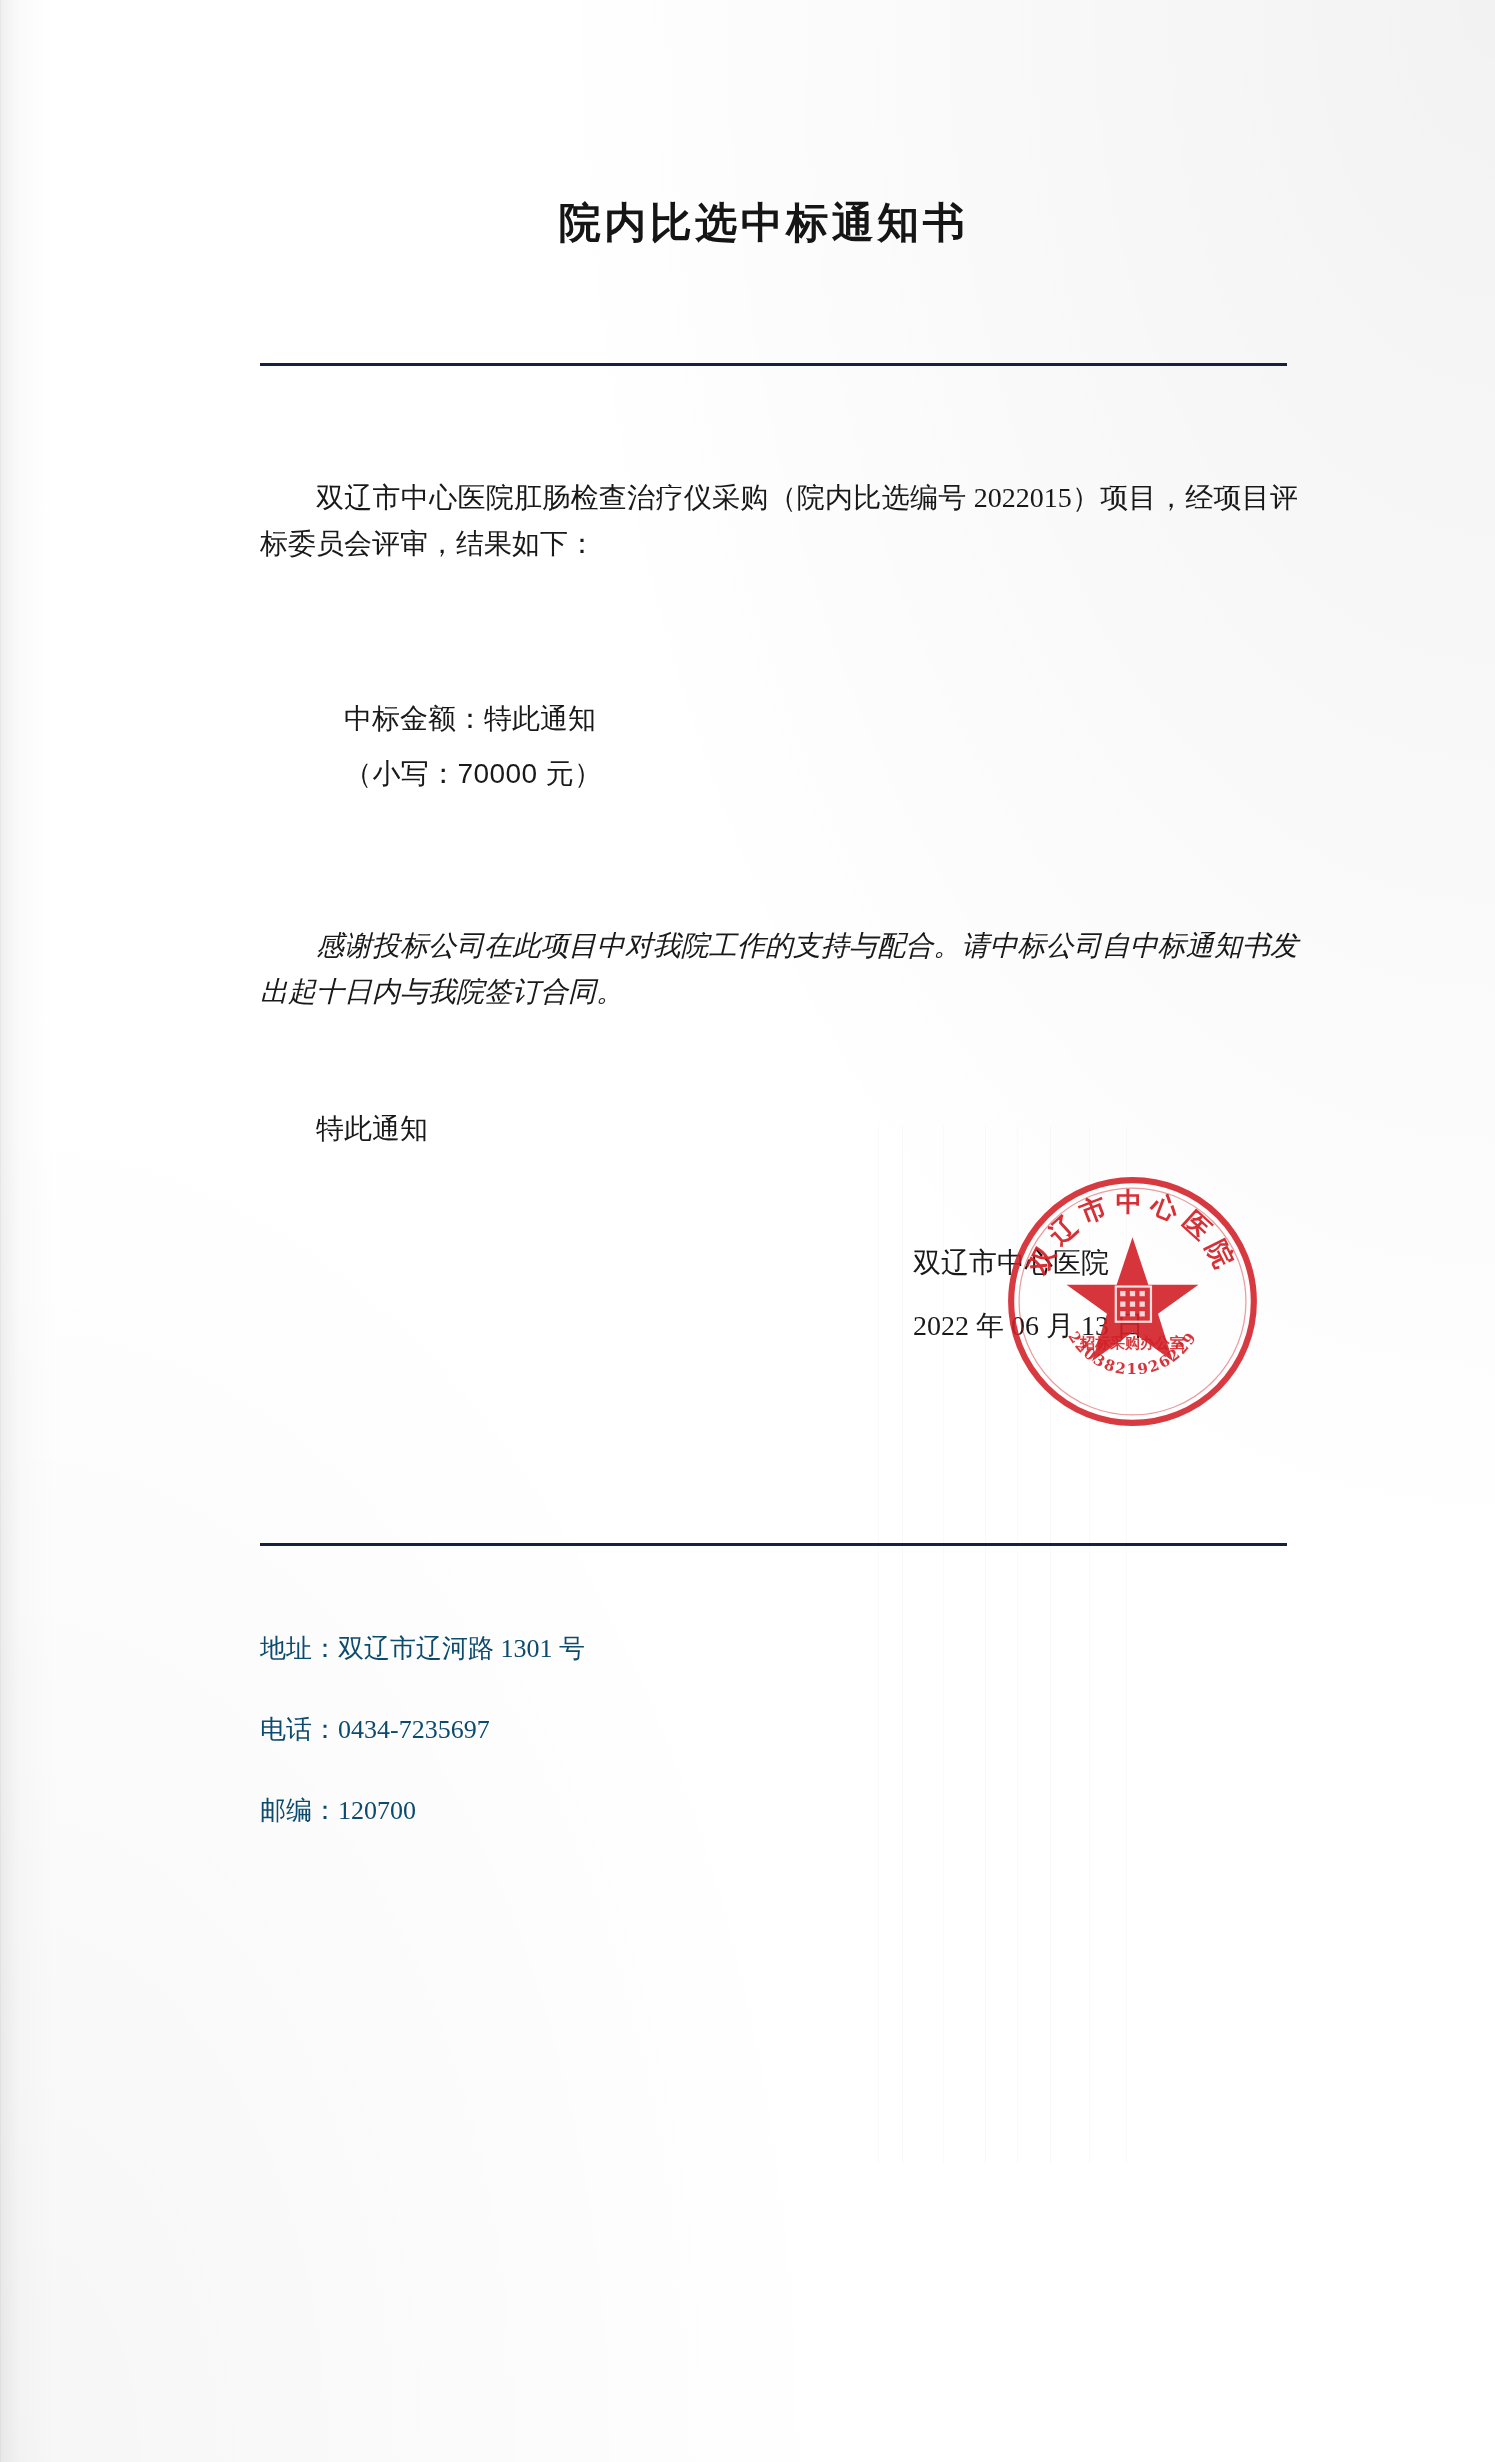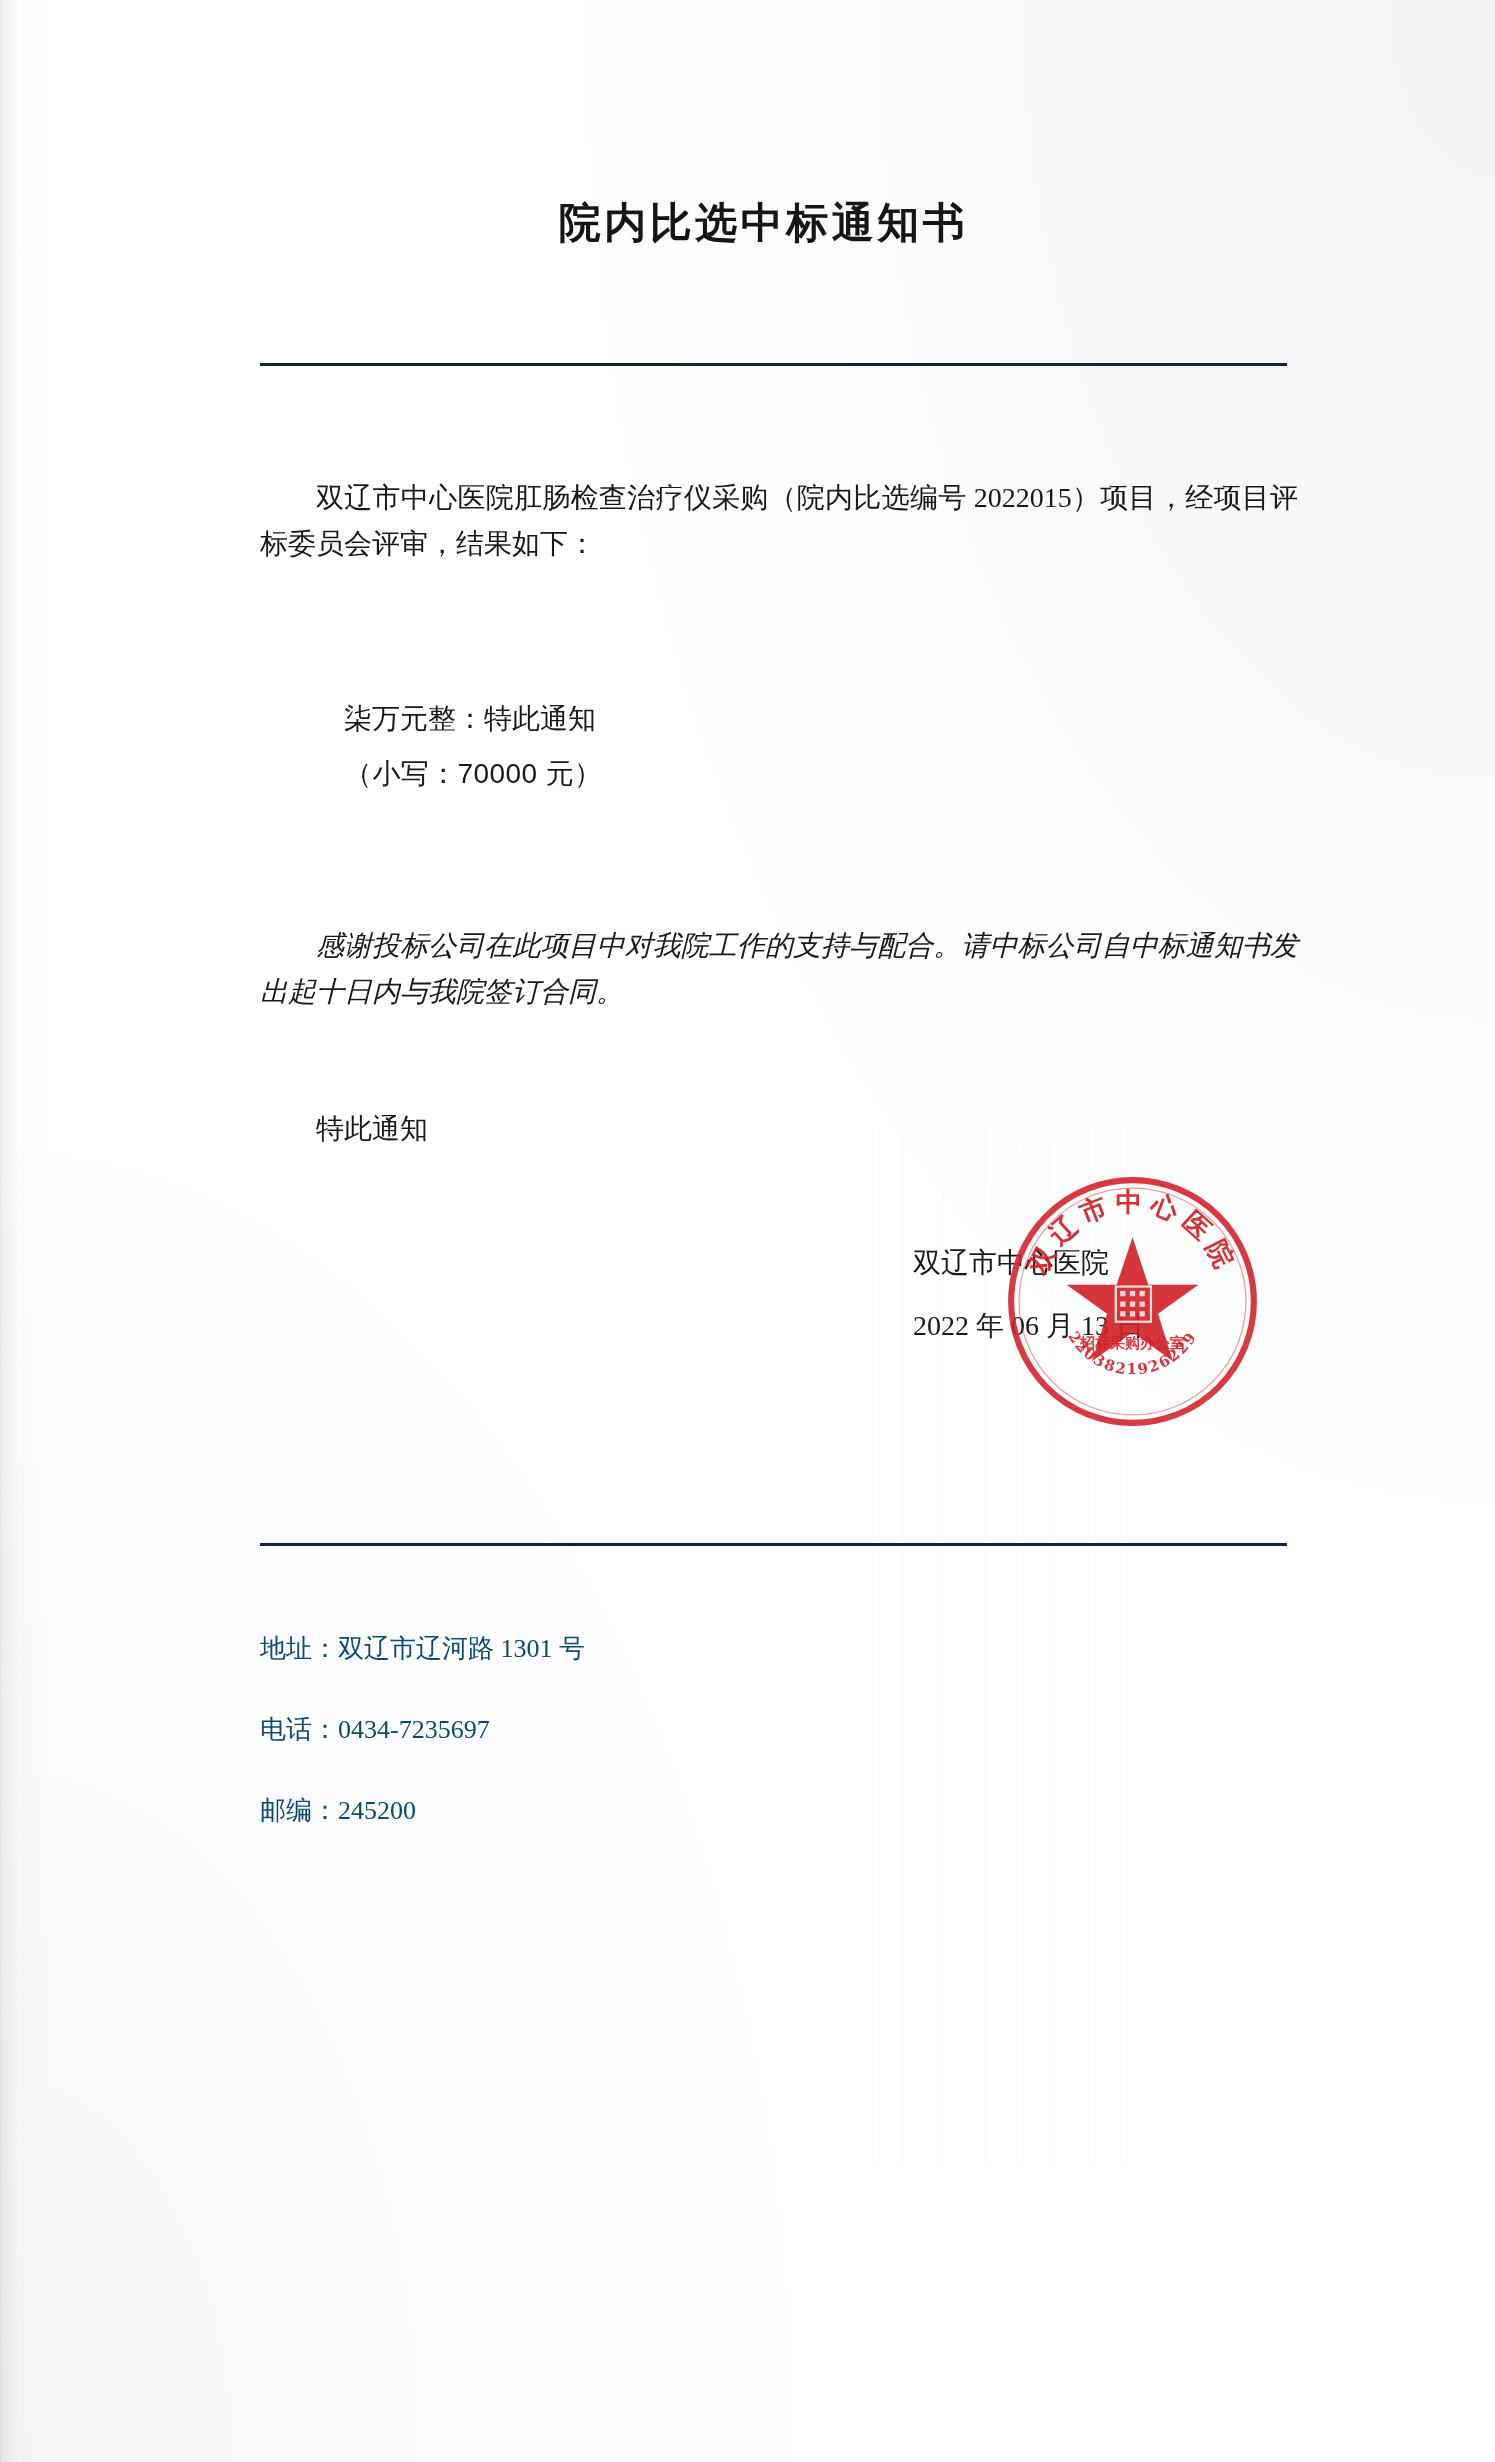--- a/index.html
+++ b/index.html
@@ -155,21 +155,21 @@
 
   <div class="doc-title">院内比选中标通知书</div>
 
   <div class="rule rule-top"></div>
 
   <div class="body-block">
 
     <p class="para indent p-intro">双辽市中心医院肛肠检查治疗仪采购（院内比选编号 2022015）项目，经项目评标委员会评审，结果如下：</p>
 
     <div class="kv-block">
-      <p class="para line-kv"><span>柒万元整：</span><span>特此通知</span></p>
+      <p class="para line-kv"><span>中标金额：</span><span>特此通知</span></p>
       <p class="para line-kv"><span class="num">（小写：70000 元）</span></p>
     </div>
 
     <p class="para indent p-thanks">感谢投标公司在此项目中对我院工作的支持与配合。请中标公司自中标通知书发出起十日内与我院签订合同。</p>
 
     <p class="para indent p-notice">特此通知</p>
   </div>
 
   <div class="sign-block">
     <div class="sign-line">双辽市中心医院</div>
@@ -209,17 +209,17 @@
       </text>
       <text x="145" y="198" font-family="DejaVu Serif, serif" font-size="17" font-weight="700" fill="#d21f26" text-anchor="middle" opacity="0.88">招标采购办公室</text>
     </svg>
   </div>
 
   <div class="rule rule-bottom"></div>
 
   <div class="footer">
     <div>地址：双辽市辽河路 1301 号</div>
     <div>电话：0434-7235697</div>
-    <div>邮编：245200</div>
+    <div>邮编：120700</div>
   </div>
 
 </div>
 
 
 </body></html>

